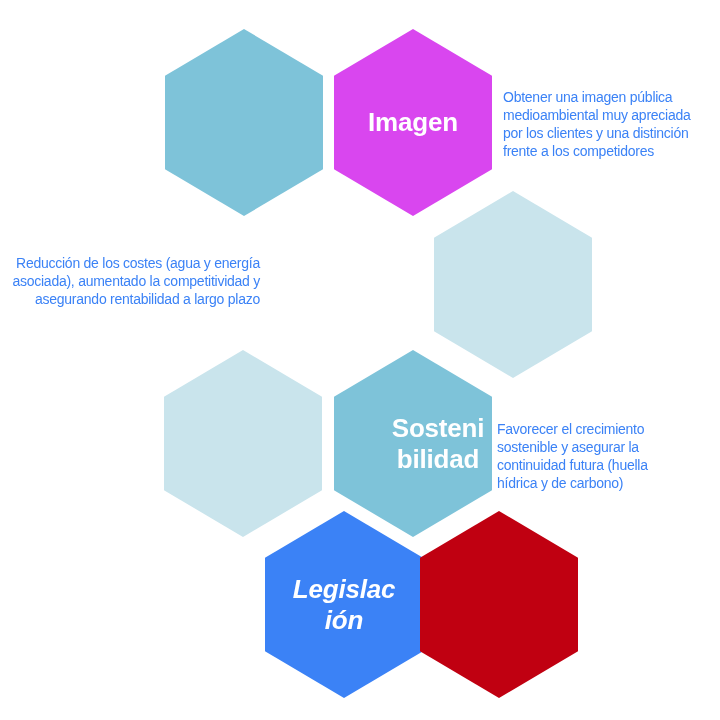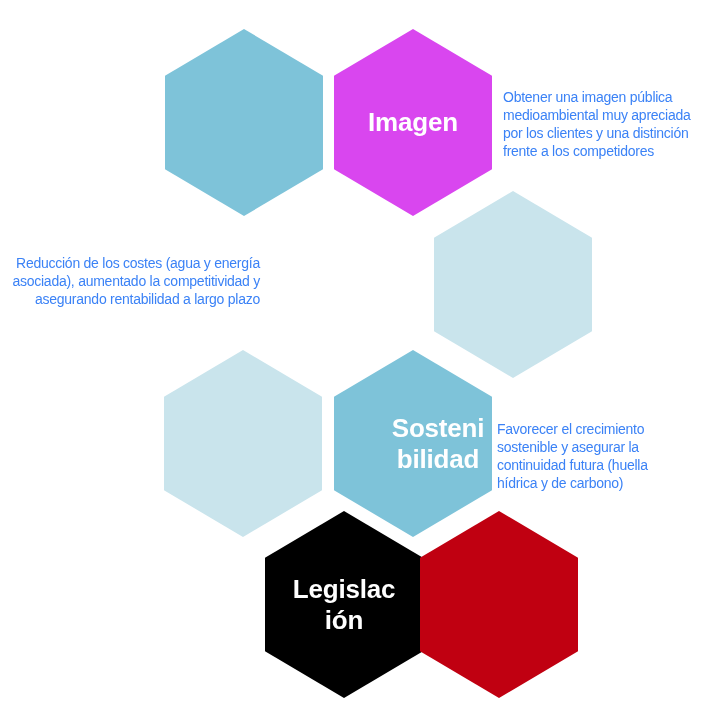--- a/index.html
+++ b/index.html
@@ -80,21 +80,21 @@
   <div class="hex" style="left:164px; top:350px; background:#C9E4EC;">
     <span class="hex-label"></span>
   </div>
 
   <div class="hex" style="left:334px; top:350px; background:#7EC3D9;justify-content:flex-end;">
     <span class="hex-label">Sostenibilidad</span>
   </div>
 
   <div class="callout right" style="left:497px; top:408px; width:192px;margin-top:12px;">Favorecer el crecimiento sostenible y asegurar la continuidad futura (huella hídrica y de carbono)</div>
 
-  <div class="hex" style="left:265px; top:511px; background:#000000;">
+  <div class="hex" style="left:265px; top:511px; background:#3b82f6;font-style:italic;">
     <span class="hex-label">Legislación</span>
   </div>
 
   <div class="hex" style="left:420px; top:511px; background:#C00011;">
     <span class="hex-label"></span>
   </div>
 
 
 </div>
 

